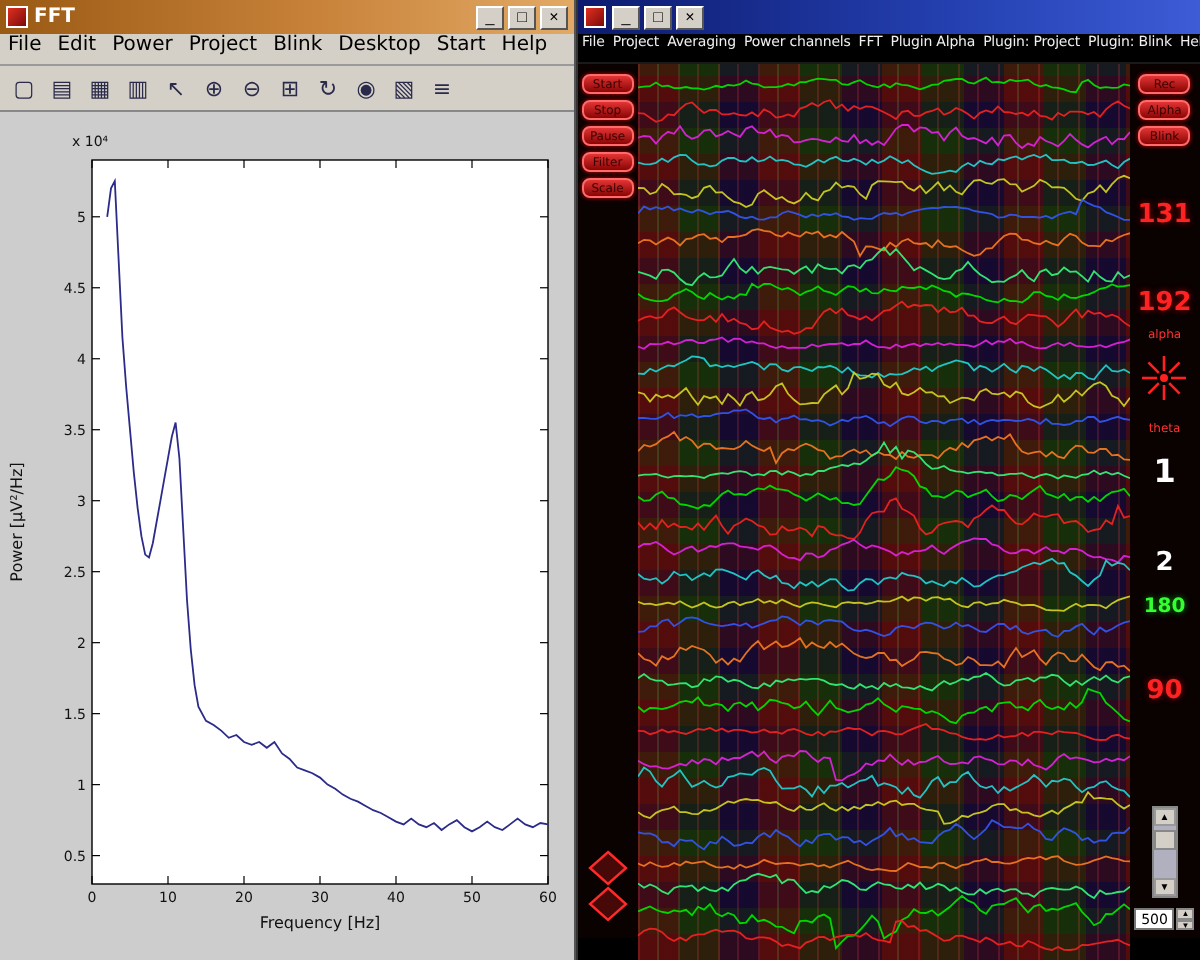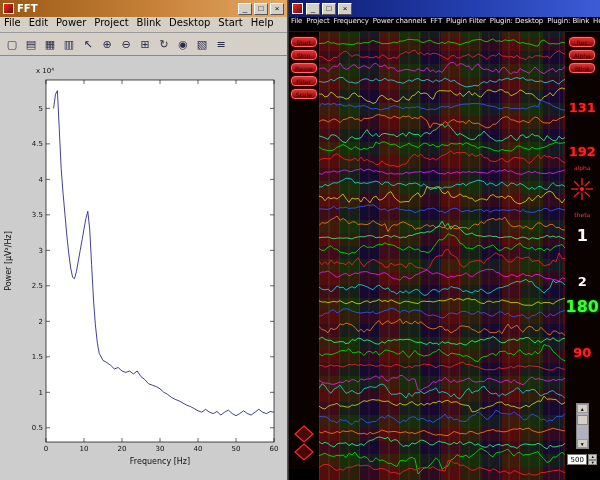--- a/index.html
+++ b/index.html
@@ -40,21 +40,21 @@
   .bm-main { display:flex; height:437px; background:#000; }
   .bm-left { width:30px; background:#0a0101; display:flex; flex-direction:column; padding-top:5px; }
   .bm-right { width:36px; background:#0a0101; display:flex; flex-direction:column; align-items:center; padding-top:5px; gap:2px; }
   .btncol { display:flex; flex-direction:column; gap:3px; width:100%; align-items:center; }
   .redbtn { display:block; width:26px; height:10px; border-radius:4px;
             background:linear-gradient(#e23434,#8a0505); color:#3a0000; font-size:6px; line-height:10px;
             text-align:center; border:1px solid #ff6a6a; box-shadow:0 0 2px #d00; overflow:hidden; cursor:pointer; }
   .flexspacer { flex:1; }
   .num { font-weight:bold; text-align:center; line-height:1.05;margin-top:28px; }
   .num.red   { color:#ff2222; font-size:13px; text-shadow:0 0 3px #900; }
-  .num.green { color:#33ff33; font-size:16px; text-shadow:0 0 3px #090; }
+  .num.green { color:#33ff33; font-size:10px; text-shadow:0 0 3px #090; }
   .num.white { color:#ffffff; font-size:13px; }
   .num.big   { font-size:16px; }
   .m-t26 { margin-top:26px; }
   .m-t8  { margin-top:8px; }
   .slbl { color:#ff3333; font-size:6px; text-align:center; margin-top:4px; }
   .burst { margin-top:4px; }
   .diamonds { margin:0 auto 4px auto; }
 
   .eeg { position:relative; width:246px; height:448px;
     background-color:#150404;
@@ -184,25 +184,25 @@
       <span class="ticon"></span>
       <span class="wbtns">
         <button class="wb">_</button>
         <button class="wb">□</button>
         <button class="wb">×</button>
       </span>
     </header>
     <nav class="menubar dark">
         <span class="mitem">File</span>
         <span class="mitem">Project</span>
-        <span class="mitem">Frequency</span>
+        <span class="mitem">Averaging</span>
         <span class="mitem">Power channels</span>
         <span class="mitem">FFT</span>
-        <span class="mitem">Plugin Filter</span>
-        <span class="mitem">Plugin: Desktop</span>
+        <span class="mitem">Plugin Alpha</span>
+        <span class="mitem">Plugin: Project</span>
         <span class="mitem">Plugin: Blink</span>
         <span class="mitem">Help</span>
       </nav>
 
     <div class="bm-main">
 
       <aside class="bm-left">
         <div class="btncol">
             <span class="redbtn">Start</span>
             <span class="redbtn">Stop</span>

